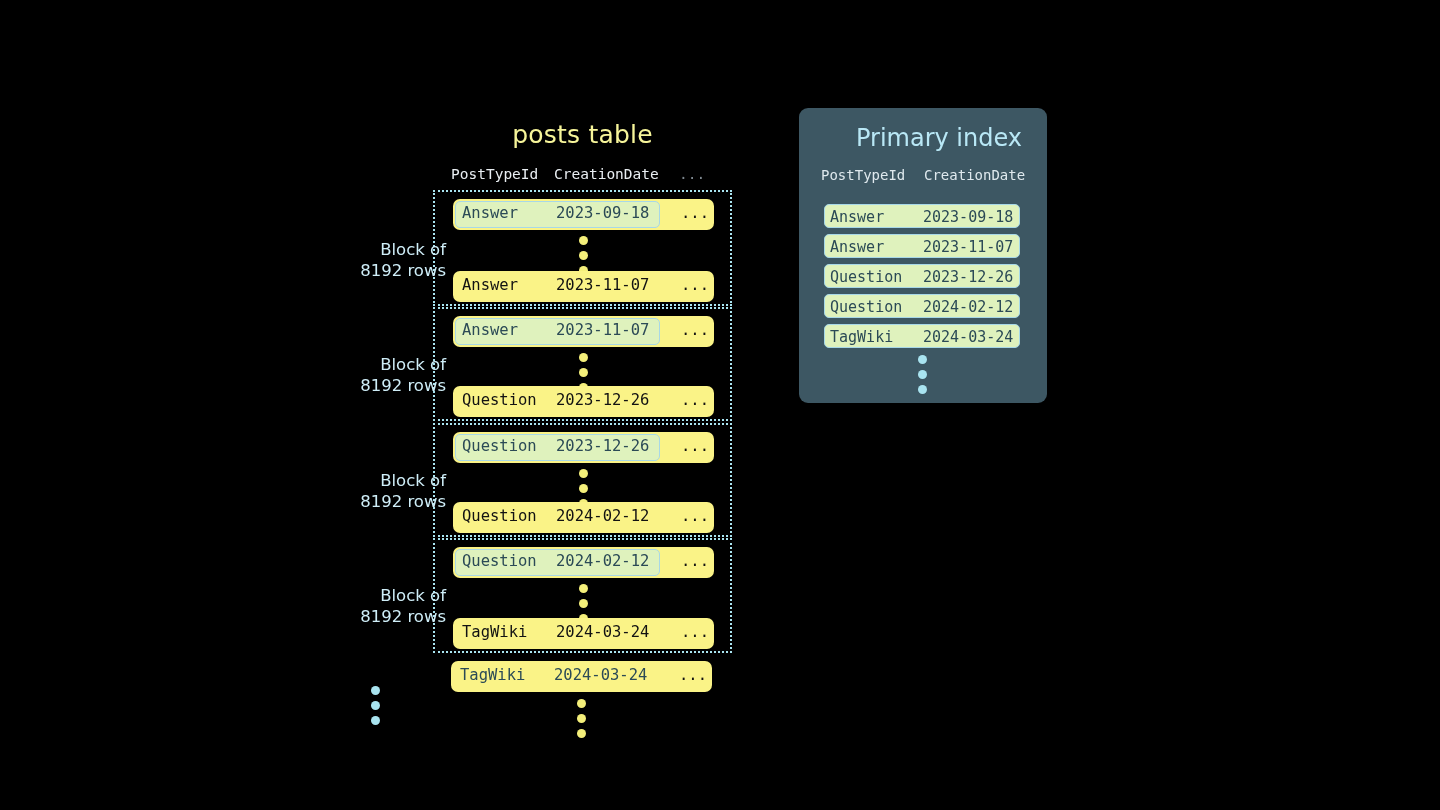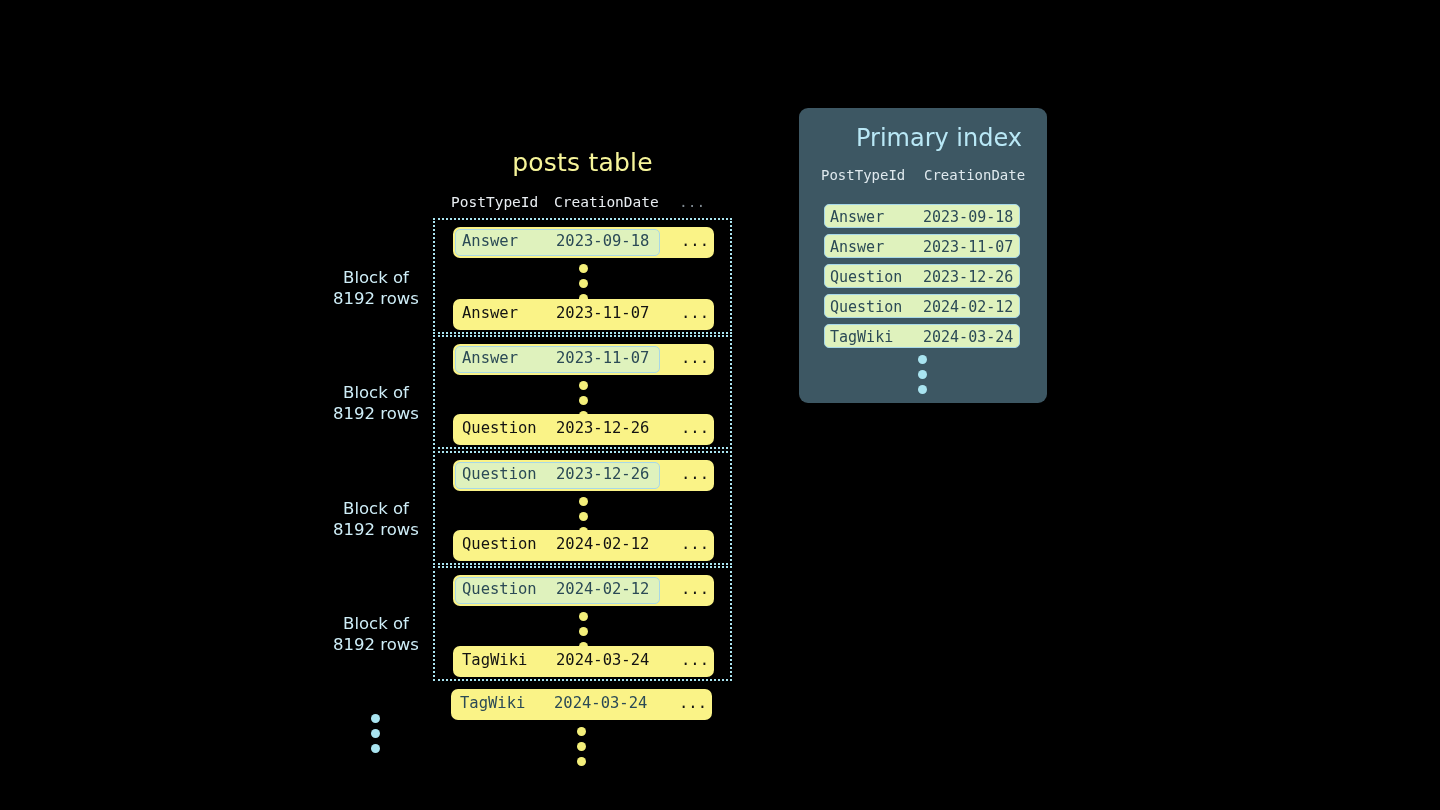--- a/index.html
+++ b/index.html
@@ -4,21 +4,21 @@
 <style>
   html,body{margin:0;padding:0;background:#000;}
   body{
     width:1440px;height:810px;position:relative;overflow:hidden;
     font-family:"DejaVu Sans","Liberation Sans",sans-serif;
     background:#000;
   }
   .mono{font-family:"DejaVu Sans Mono","Liberation Mono",monospace;}
 
   
-  #posts-table-section{position:absolute;left:0;top:0;width:760px;height:670px;margin-top:28px;}
+  #posts-table-section{position:absolute;left:0;top:0;width:760px;height:670px;}
 
   #posts-table-title{
     position:absolute;left:433px;top:120px;width:299px;
     text-align:center;color:#f7f59a;font-size:25px;letter-spacing:.2px;
   }
 
   #posts-table-header{
     position:absolute;left:451px;top:166px;width:261px;height:20px;
     color:#e9eef2;font-size:14.5px;white-space:pre;
   }
@@ -26,21 +26,21 @@
   #posts-table-header .h-date{position:absolute;left:103px;top:0;}
   #posts-table-header .h-more{position:absolute;left:228px;top:0;color:#7e8890;}
 
   
   .block{
     position:absolute;left:433px;width:299px;
     border:2px dotted #a9e4f0;
     box-sizing:border-box;
   }
   .block-label{
-    position:absolute;width:140px;text-align:center;
+    position:absolute;width:140px;text-align:right;
     color:#cfeef8;font-size:16.5px;line-height:21px;
   }
 
   
   .row{
     position:absolute;left:18px;width:261px;height:31px;
     background:#faf387;border-radius:7px;box-sizing:border-box;
   }
   .row .cell-type{
     position:absolute;left:9px;top:5px;font-size:15.5px;color:#121212;white-space:pre;

